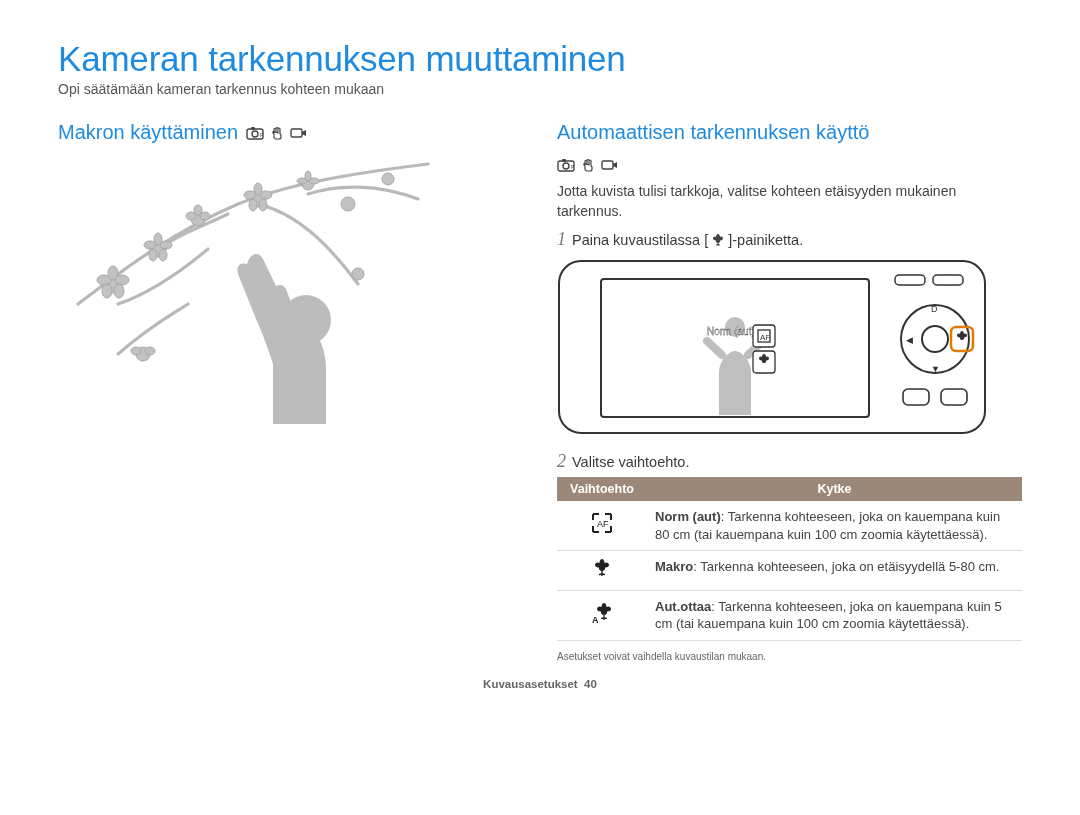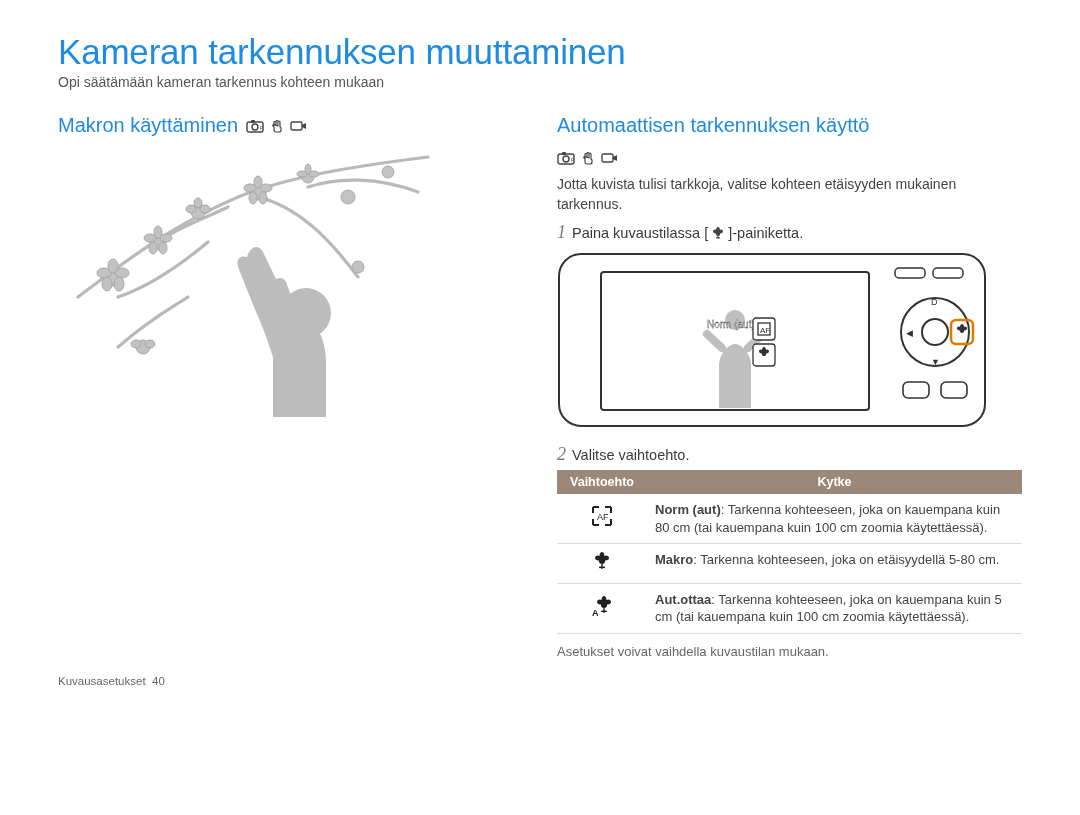--- a/index.html
+++ b/index.html
@@ -8,20 +8,21 @@
     font-family: Arial, Helvetica, sans-serif;
     background: #fff;
     color: #3a3a3a;
     width: 1080px;
     height: 815px;
     overflow: hidden;
   }
   .page {
     padding: 32px 58px 16px 58px;
     position: relative;
+    margin-top: 7px;
   }
   h1.title {
     font-size: 35px;
     font-weight: 400;
     color: #1f8be0;
     margin: 0 0 2px 0;
     letter-spacing: -0.2px;
   }
   .subtitle {
     font-size: 14px;
@@ -128,29 +129,30 @@
     vertical-align: top;
     line-height: 1.35;
     font-size: 13px;
     color: #444;
   }
   table.opts td.icon-cell {
     text-align: center;
     vertical-align: middle;
   }
   .footnote {
-    font-size: 13px;
+    font-size: 10px;
     color: #666;
     margin-top: 10px;
   }
   .pagefoot {
-    text-align: left;
+    text-align: center;
     font-size: 11.5px;
     color: #666;
     margin-top: 16px;
+    font-weight: bold;
   }
 </style>
 </head>
 <body>
 
 <div class="page">
   <h1 class="title">Kameran tarkennuksen muuttaminen</h1>
   <div class="subtitle">Opi säätämään kameran tarkennus kohteen mukaan</div>
 
   <div class="cols">

